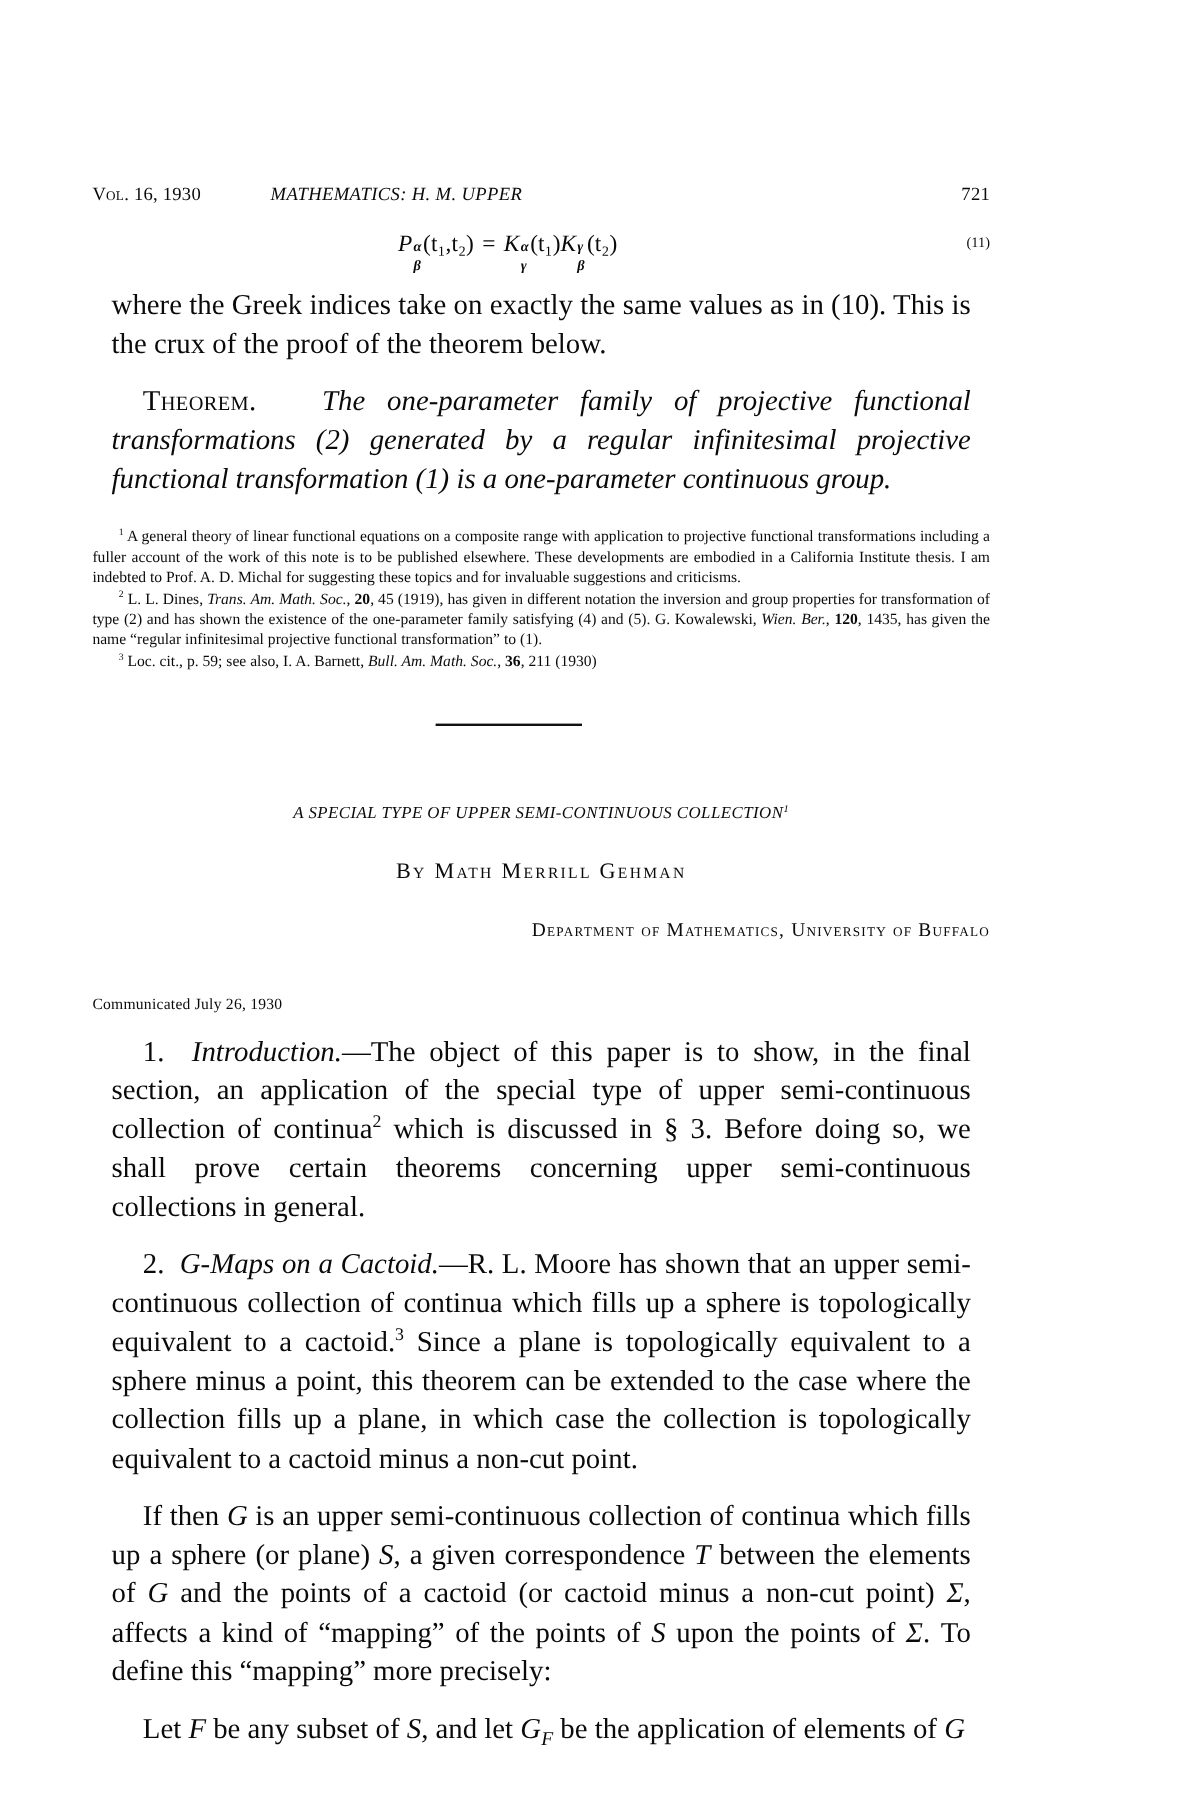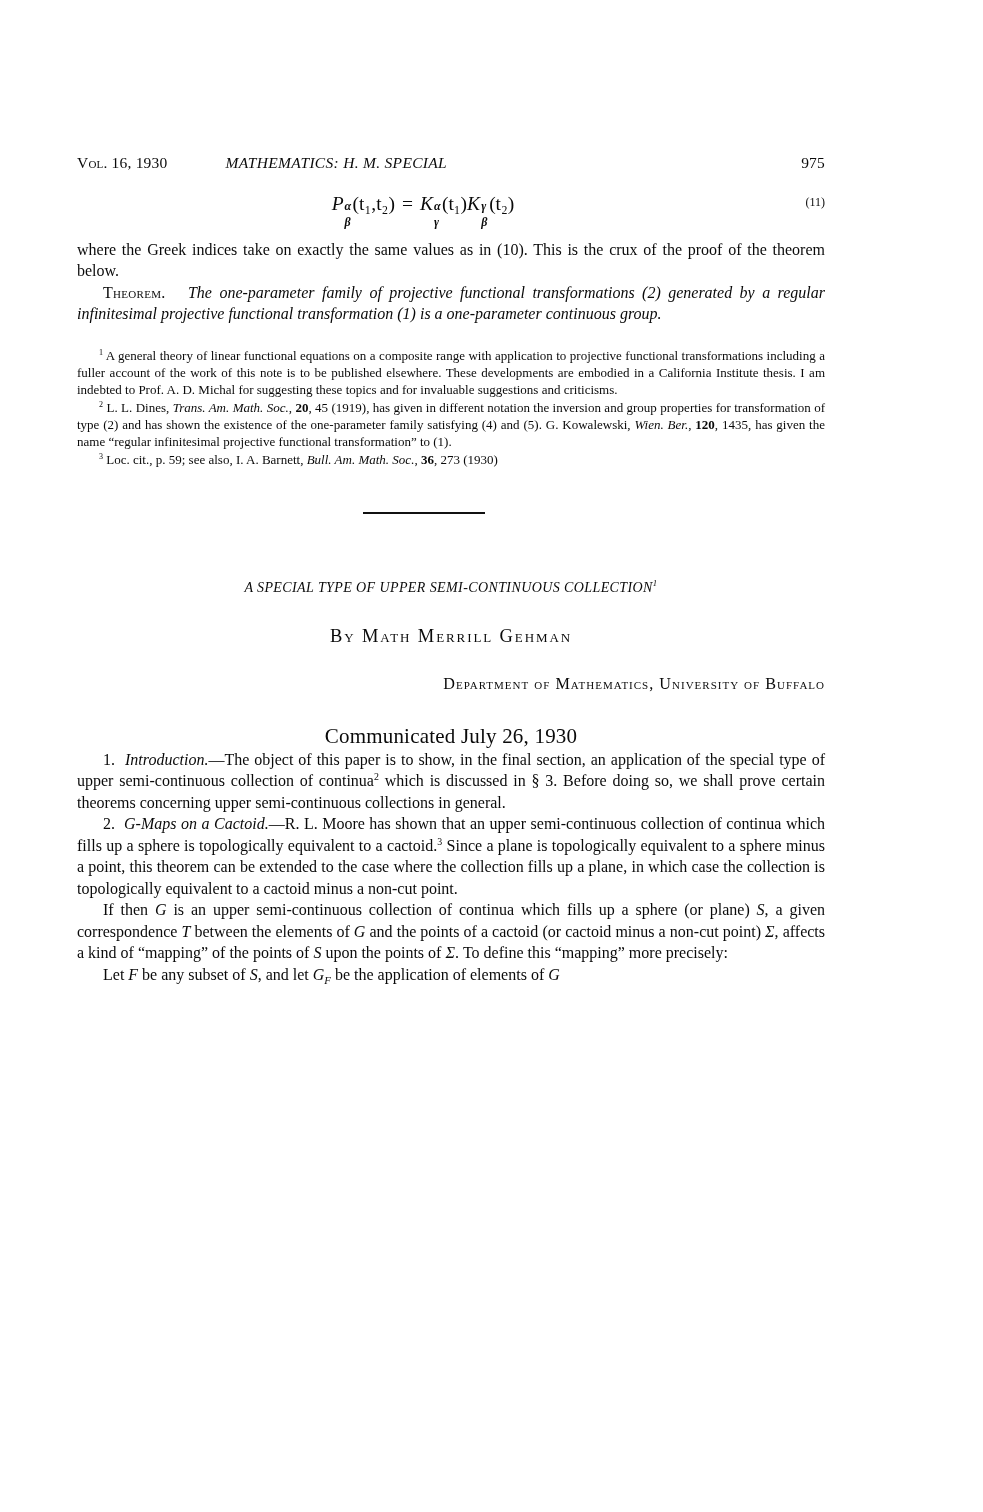--- a/index.html
+++ b/index.html
@@ -102,22 +102,22 @@
   }
   .eqnum {
     position: absolute;
     right: 0;
     top: 2px;
     font-size: 12px;
   }
 
   
   p.body {
-    margin: 0;
-    font-size: 16px;
+    margin: 16px;
+    font-size: 24px;
     line-height: 1.345;
     text-align: justify;
     text-justify: inter-word;
     hyphens: none;
   }
   p.body.indent { text-indent: 26px; }
   p.body.first { margin-top: 10px; }
   p.body.gap { margin-top: 0; }
   .it { font-style: italic; }
   .sc {
@@ -185,55 +185,55 @@
     letter-spacing: 1.9px;
   }
   .affiliation {
     margin-top: 28px;
     text-align: right;
     font-variant: small-caps;
     font-size: 16.2px;
     letter-spacing: 1.0px;
   }
   .communicated {
-    margin-top: 30px;
-    text-align: center;
-    font-size: 21px;
+    margin-top: 44px;
+    text-align: left;
+    font-size: 13px;
     letter-spacing: 0.2px;
   }
 
   .section-first { margin-top: 36px; }
 </style>
 </head>
 <body>
 
 <div class="page">
   <div class="content">
 
     <div class="running-head">
       <span class="rh-vol">Vol. 16, 1930</span>
-      <span class="rh-title">MATHEMATICS: H. M. SPECIAL</span>
-      <span class="rh-page">975</span>
+      <span class="rh-title">MATHEMATICS: H. M. UPPER</span>
+      <span class="rh-page">721</span>
     </div>
 
     <div class="equation-row">
       <span class="equation"><span>P</span><span class="stack"><span class="up">α</span><span class="dn">β</span></span><span style="display:inline-block;width:9px"></span><span class="paren">(t₁,t₂)</span><span class="op">=</span><span>K</span><span class="stack"><span class="up">α</span><span class="dn">γ</span></span><span style="display:inline-block;width:9px"></span><span class="paren">(t₁)</span><span>K</span><span class="stack"><span class="up">γ</span><span class="dn">β</span></span><span style="display:inline-block;width:9px"></span><span class="paren">(t₂)</span></span>
       <span class="eqnum">(11)</span>
     </div>
 
     <p class="body first">where the Greek indices take on exactly the same values as in (10).  This is the crux of the proof of the theorem below.</p>
 
     <p class="body indent"><span class="sc">Theorem.</span>&nbsp;&nbsp; <span class="it">The one-parameter family of projective functional transformations (2) generated by a regular infinitesimal projective functional transformation (1) is a one-parameter continuous group.</span></p>
 
     <div class="footnotes">
       <p class="fnote"><sup class="fn">1</sup> <span>A general theory of linear functional equations on a composite range with application to projective functional transformations including a fuller account of the work of this note is to be published elsewhere.  These developments are embodied in a California Institute thesis.  I am indebted to Prof. A. D. Michal for suggesting these topics and for invaluable suggestions and criticisms.</span></p>
 
       <p class="fnote"><sup class="fn">2</sup> <span>L. L. Dines, </span><span class="it">Trans. Am. Math. Soc.</span><span>, </span><b>20</b><span>, 45 (1919), has given in different notation the inversion and group properties for transformation of type (2) and has shown the existence of the one-parameter family satisfying (4) and (5).  G. Kowalewski, </span><span class="it">Wien. Ber.</span><span>, </span><b>120</b><span>, 1435, has given the name “regular infinitesimal projective functional transformation” to (1).</span></p>
 
-      <p class="fnote"><sup class="fn">3</sup> <span>Loc. cit., p. 59;  see also, I. A. Barnett, </span><span class="it">Bull. Am. Math. Soc.</span><span>, </span><b>36</b><span>, 273 (1930)</span></p>
+      <p class="fnote"><sup class="fn">3</sup> <span>Loc. cit., p. 59;  see also, I. A. Barnett, </span><span class="it">Bull. Am. Math. Soc.</span><span>, </span><b>36</b><span>, 211 (1930)</span></p>
     </div>
 
     <div class="divider-wrap">
       <div class="divider"></div>
     </div>
 
     <div class="article-title"><span>A SPECIAL TYPE OF UPPER SEMI-CONTINUOUS COLLECTION</span><sup class="fn">1</sup></div>
 
     <div class="byline">By Math Merrill Gehman</div>
 

